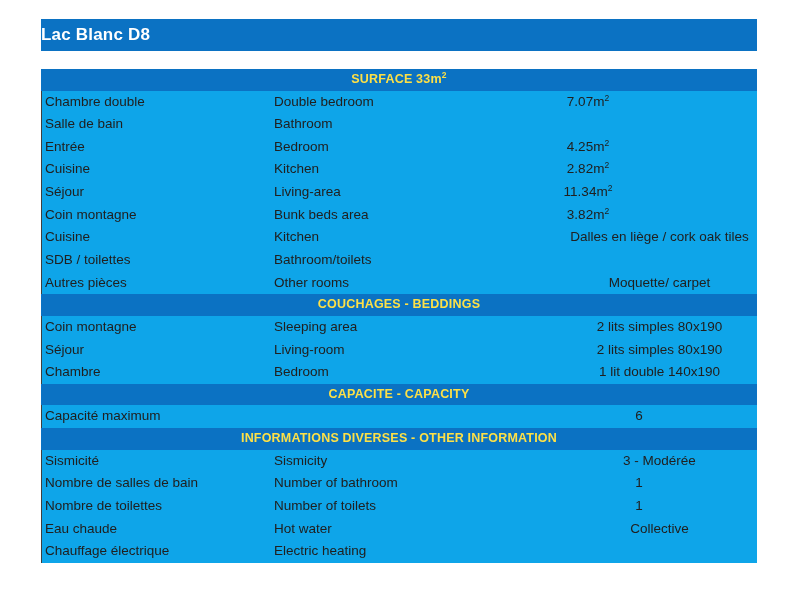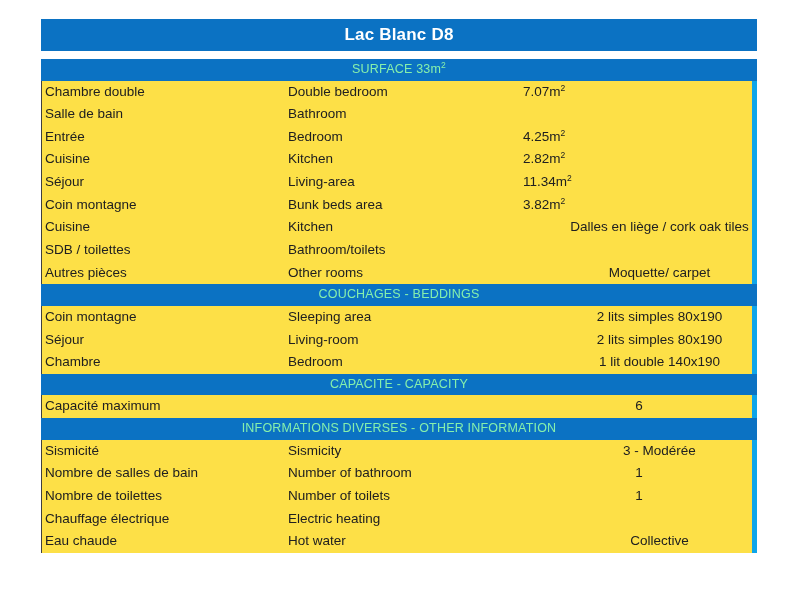--- a/index.html
+++ b/index.html
@@ -13,50 +13,49 @@
     overflow: hidden;
   }
   .sheet { position: absolute; left: 41px; top: 19px; width: 716px; }
   .title-bar {
     height: 32px;
     line-height: 32px;
     background: var(--accent);
     color: #ffffff;
     font-size: 17px;
     font-weight: bold;
-    text-align: center;
-    margin-bottom: 8px;
+    margin-bottom: 18px;
     letter-spacing: 0.2px;
   }
   .section-bar {
     height: 21.5px;
     line-height: 21.5px;
     background: var(--accent);
-    color: #86efac;
+    color: #fde047;
     font-size: 12.5px;
-    font-weight: normal;
+    font-weight: bold;
     text-align: center;
     letter-spacing: 0.2px;
   }
   .row {
     position: relative;
     height: 22.66px;
     line-height: 22.66px;
     font-size: 13.5px;
     border-left: 1.5px solid #3f3f3f;
-    border-right: 5px solid #0ea5e9;
-    background: #fde047;
+    border-right: 2px solid #0ea5e9;
+    background: #0ea5e9;
     white-space: nowrap;
   }
   .c1 { position: absolute; left: 3px; }
-  .c2 { position: absolute; left: 246px; }
+  .c2 { position: absolute; left: 232px; }
   .c3 { position: absolute; left: 481px; width: 232px; }
   .c3.left { text-align: center; padding-left: 41px; }
   .c3.center { text-align: center; }
-  .c3.center-sm { width: 130px; text-align: left; }
+  .c3.center-sm { width: 130px; text-align: center; }
   sup.sup {
     font-size: 8.5px;
     line-height: 0;
     vertical-align: super;
   }
 </style>
 </head>
 <body>
 
 <div class="sheet">
@@ -137,23 +136,23 @@
         <span class="c1">Nombre de salles de bain</span>
         <span class="c2">Number of bathroom</span>
         <span class="c3 center"><span>1</span><sup class="sup"></sup></span>
       </div>
       <div class="row">
         <span class="c1">Nombre de toilettes</span>
         <span class="c2">Number of toilets</span>
         <span class="c3 center"><span>1</span><sup class="sup"></sup></span>
       </div>
       <div class="row">
+        <span class="c1">Eau chaude</span>
+        <span class="c2">Hot water</span>
+        <span class="c3 left"><span>Collective</span><sup class="sup"></sup></span>
+      </div>
+      <div class="row">
         <span class="c1">Chauffage électrique</span>
         <span class="c2">Electric heating</span>
         <span class="c3 left"><span></span><sup class="sup"></sup></span>
-      </div>
-      <div class="row">
-        <span class="c1">Eau chaude</span>
-        <span class="c2">Hot water</span>
-        <span class="c3 left"><span>Collective</span><sup class="sup"></sup></span>
       </div>
     </div>
 </div>
 
 </body></html>

